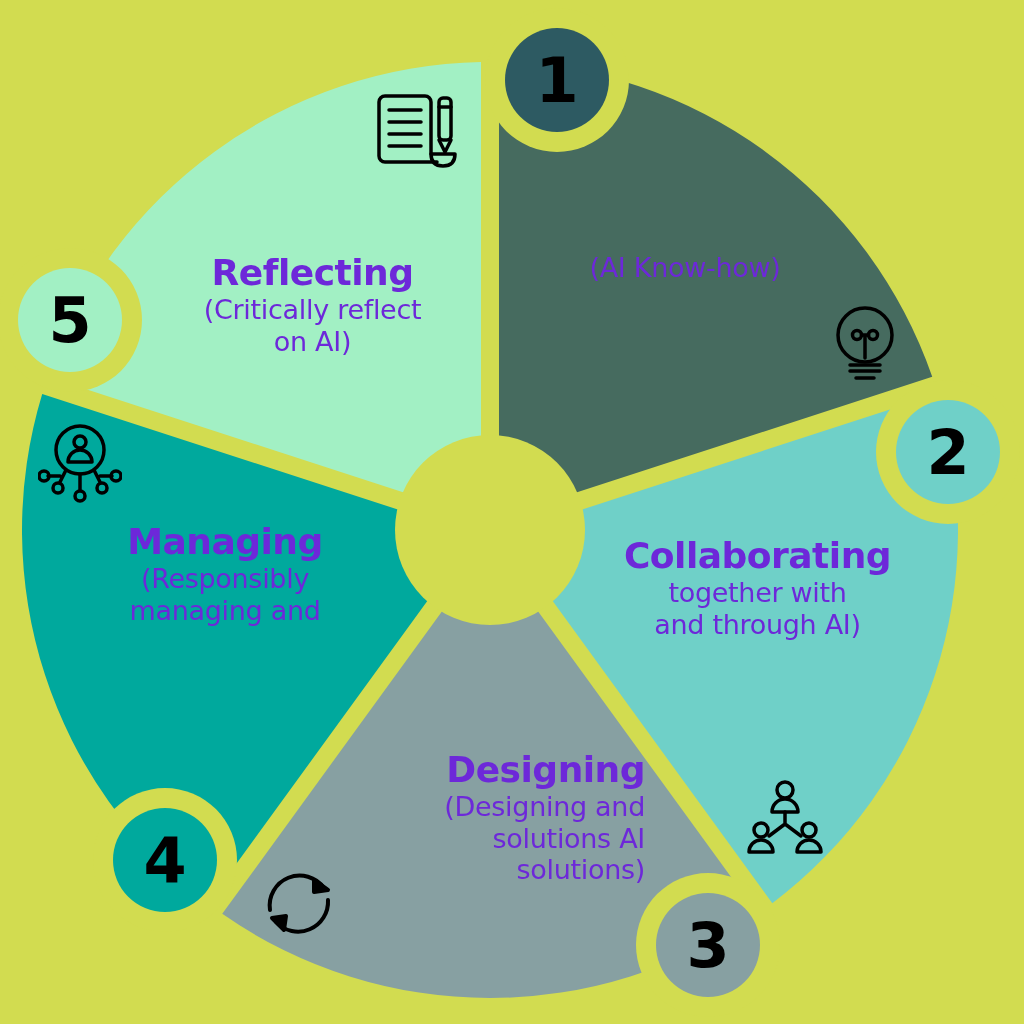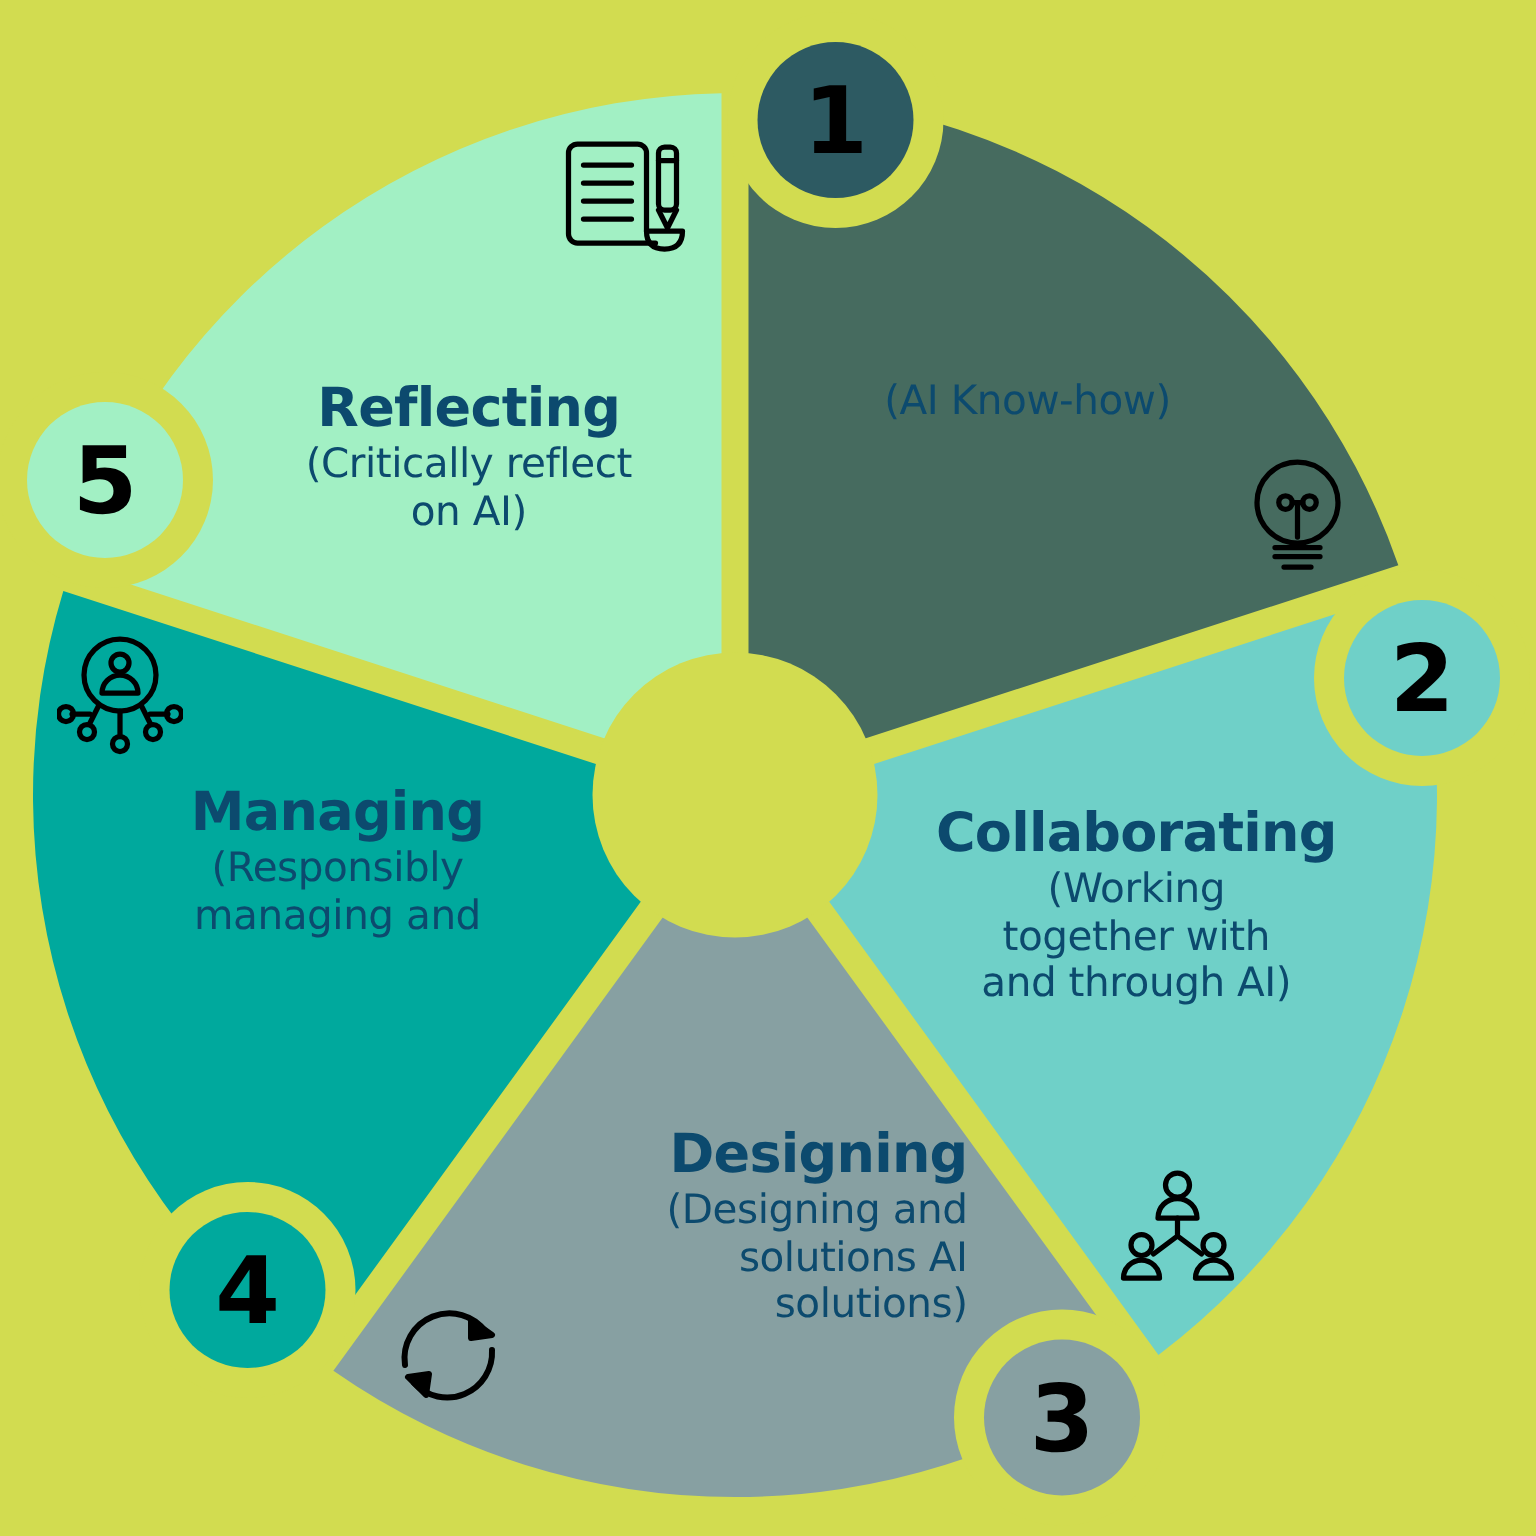--- a/index.html
+++ b/index.html
@@ -1,18 +1,18 @@
 <!DOCTYPE html>
 <html><head>
 <meta charset="utf-8">
 <style>
   html, body { margin: 0; padding: 0; }
   body { width: 1024px; height: 1024px; background: #d2dc50; overflow: hidden; position: relative; font-family: "DejaVu Sans", sans-serif; }
   #stage { position: absolute; left: 0; top: 0; width: 1024px; height: 1024px; }
-  .label { position: absolute; text-align: center; color: #0c4a6e; line-height: 1.17; }
+  .label { position: absolute; text-align: center; color: #6d28d9; line-height: 1.17; }
   .label .title { font-weight: bold; font-size: 36px; letter-spacing: -0.5px; display: block; }
   .label .sub { font-size: 27px; display: block; letter-spacing: -0.3px; }
   .badge { position: absolute; width: 104px; height: 104px; border-radius: 50%; box-shadow: 0 0 0 20px #d2dc50; display: flex; align-items: center; justify-content: center; font-weight: bold; font-size: 62px; color: #000; font-family: "DejaVu Sans", sans-serif; }
   .icon { position: absolute; }
 </style>
 </head>
 <body>
 
 <svg id="stage" viewBox="0 0 1024 1024" xmlns="http://www.w3.org/2000/svg">
   <g id="segments-layer">
@@ -24,21 +24,20 @@
     </g>
   <circle cx="490" cy="530" r="95" fill="#d2dc50"></circle>
 </svg>
 
 <div class="label" style="left:505px; top:252px; width:360px;">
   <span class="sub">(AI Know-how)</span>
 </div>
 
 <div class="label" style="left:590px; top:535px; width:335px;">
   <span class="title">Collaborating</span>
-  <span class="sub">(Working</span>
   <span class="sub">together with</span>
   <span class="sub">and through AI)</span>
 </div>
 
 <div class="label" style="left:335px; top:749px; width:310px;text-align:right;">
   <span class="title">Designing</span>
   <span class="sub">(Designing and</span>
   <span class="sub">solutions AI</span>
   <span class="sub">solutions)</span>
 </div>

